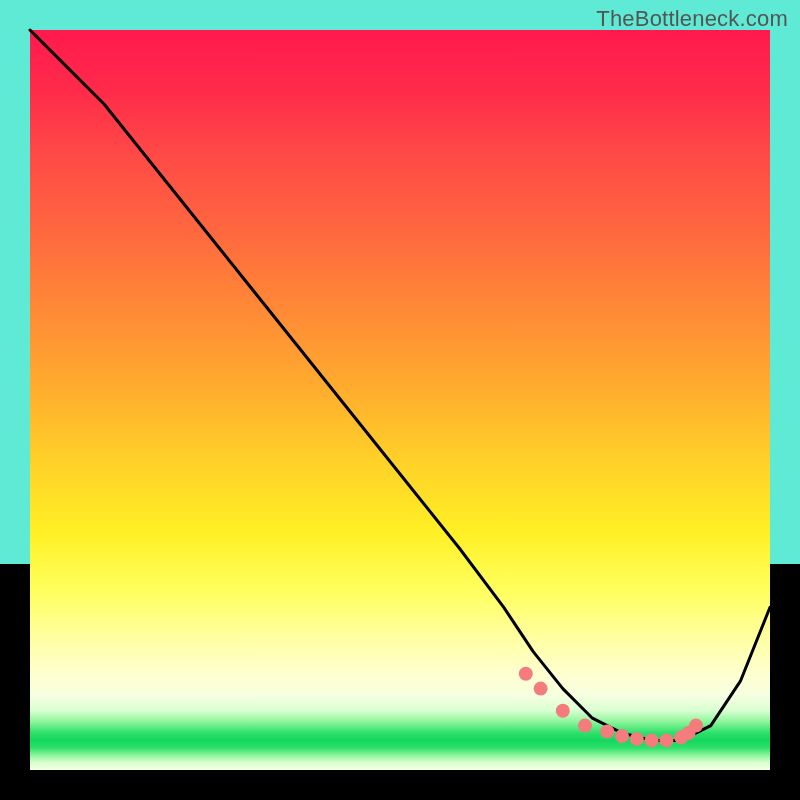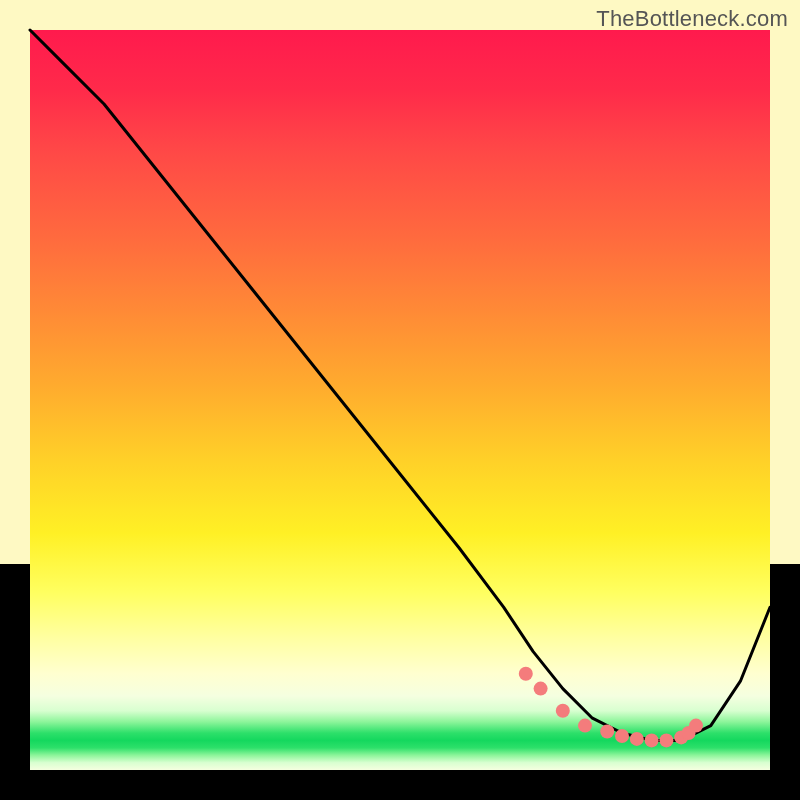--- a/index.html
+++ b/index.html
@@ -10,21 +10,21 @@
     background: #000;
     overflow: hidden;
     font-family: Arial, Helvetica, sans-serif;
   }
   .frame {
     position: absolute;
     left: 0;
     top: 0;
     width: 800px;
     height: 564px;
-    background: #fef9c3;
+    background: #5eead4;
   }
   .plot {
     position: absolute;
     left: 30px;
     top: 30px;
     width: 740px;
     height: 740px;
     
     background: linear-gradient(
       to bottom,

